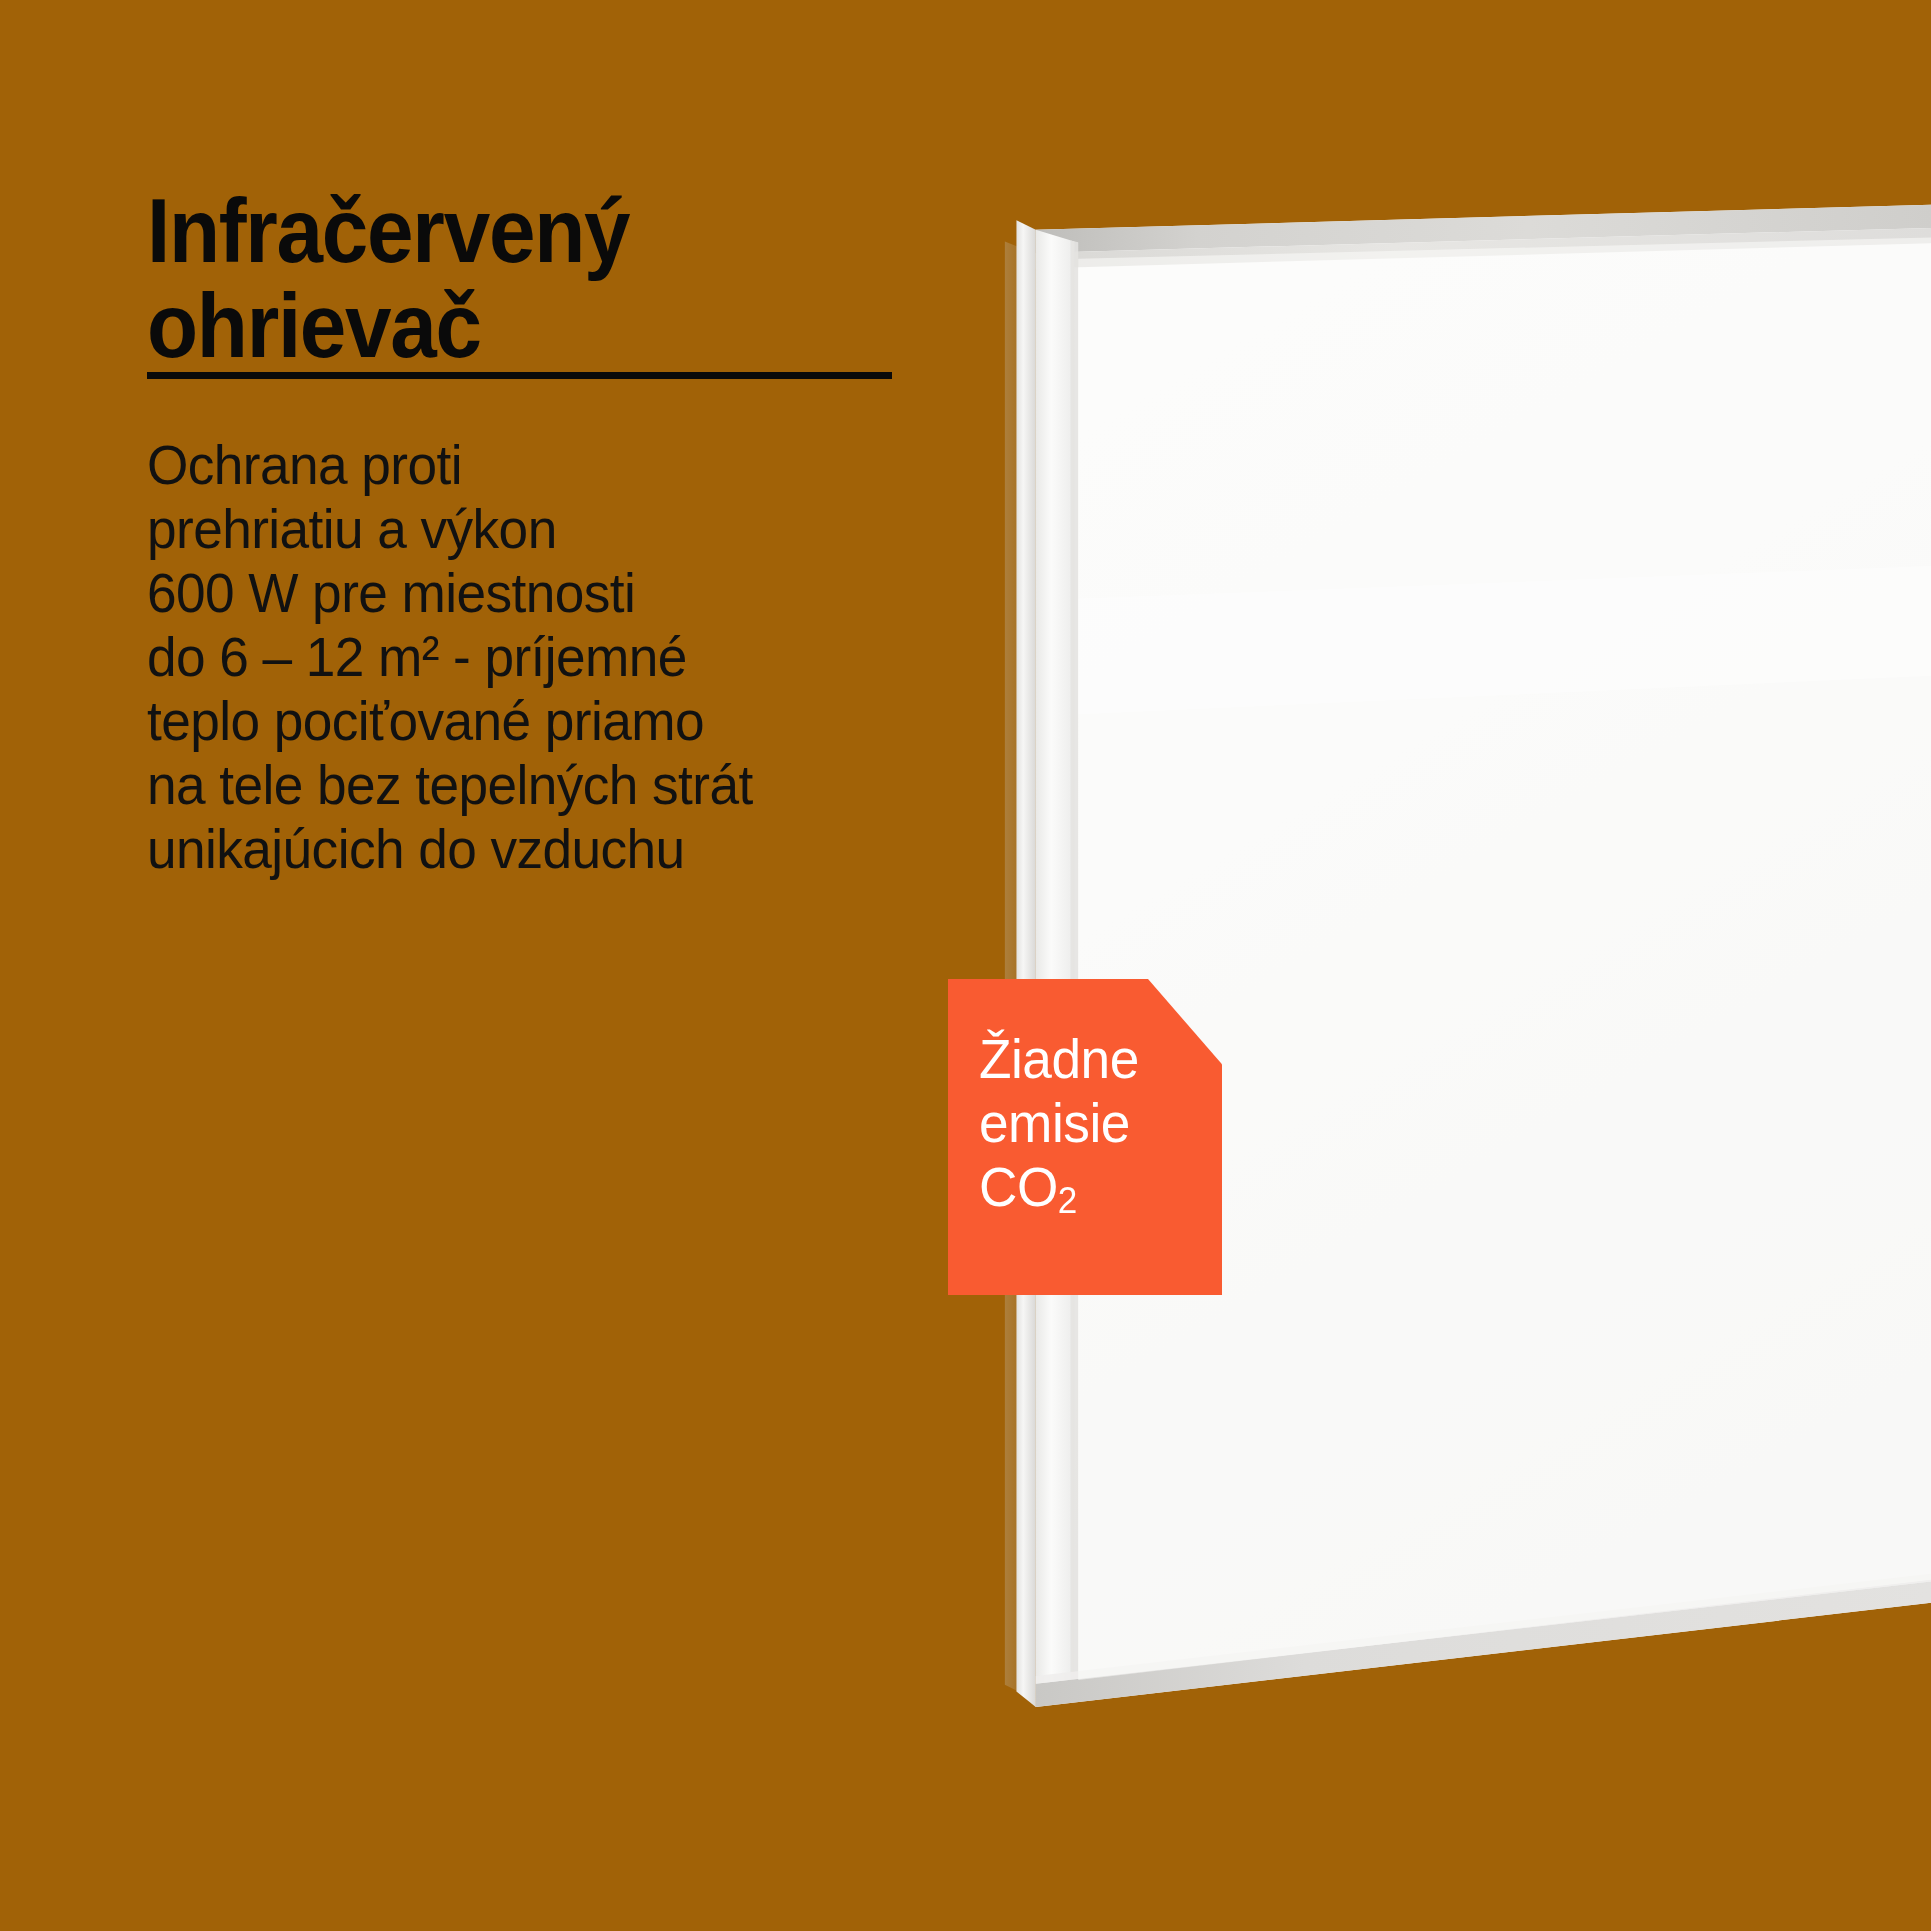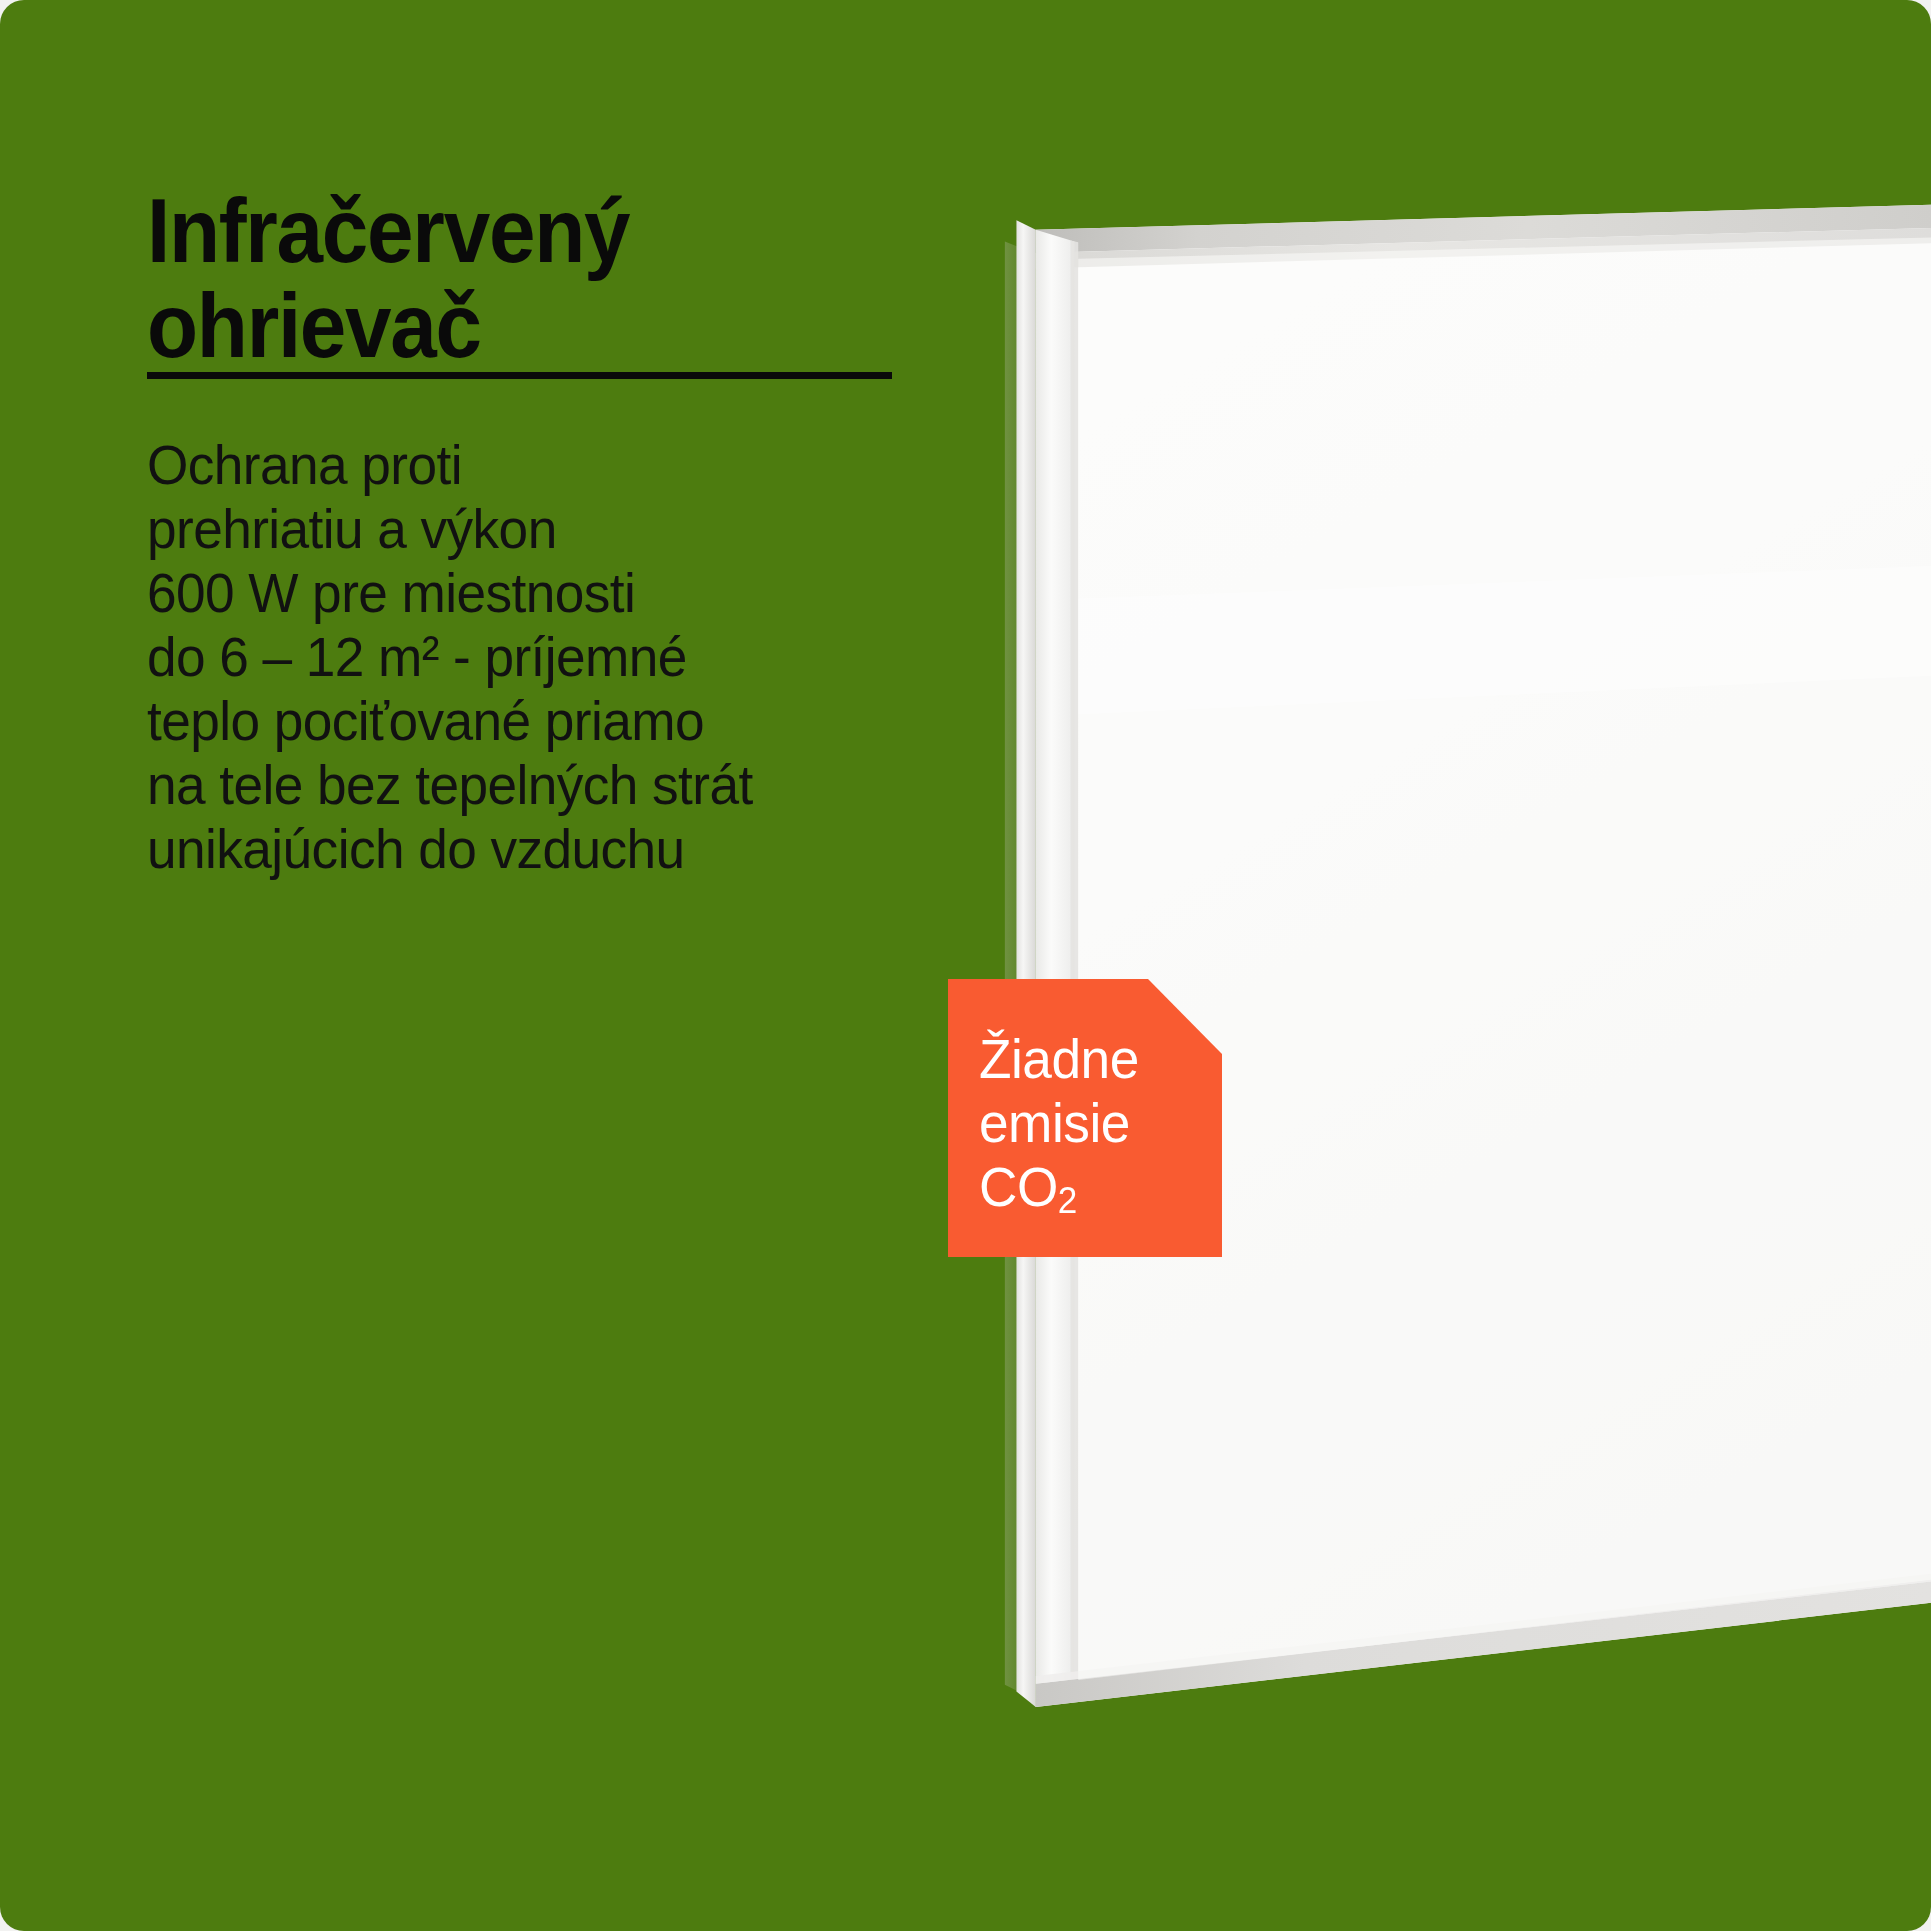--- a/index.html
+++ b/index.html
@@ -10,23 +10,22 @@
     width: 1931px;
     height: 1931px;
     background: #f2f2f1;
     font-family: "Liberation Sans", sans-serif;
     overflow: hidden;
   }
   #stage {
     position: relative;
     width: 1931px;
     height: 1931px;
-    background: #4d7c0f;
+    background: #a16207;
     overflow: hidden;
-    border-radius: 24px;
   }
 
   
   #product-area {
     position: absolute;
     left: 966px;
     top: 0;
     width: 966px;
     height: 1931px;
     overflow: hidden;
@@ -70,21 +69,21 @@
     transform-origin: left top;
     white-space: pre-line;
   }
 
   
   #co2-badge {
     position: absolute;
     left: 948px;
     top: 979px;
     width: 274px;
-    height: 278px;
+    height: 316px;
   }
   #co2-badge-shape {
     position: absolute;
     inset: 0;
     background: #f95b31;
     -webkit-clip-path: polygon(0 0, 73% 0, 100% 27%, 100% 100%, 0 100%);
     clip-path: polygon(0 0, 73% 0, 100% 27%, 100% 100%, 0 100%);
   }
   #co2-badge-text {
     position: absolute;

